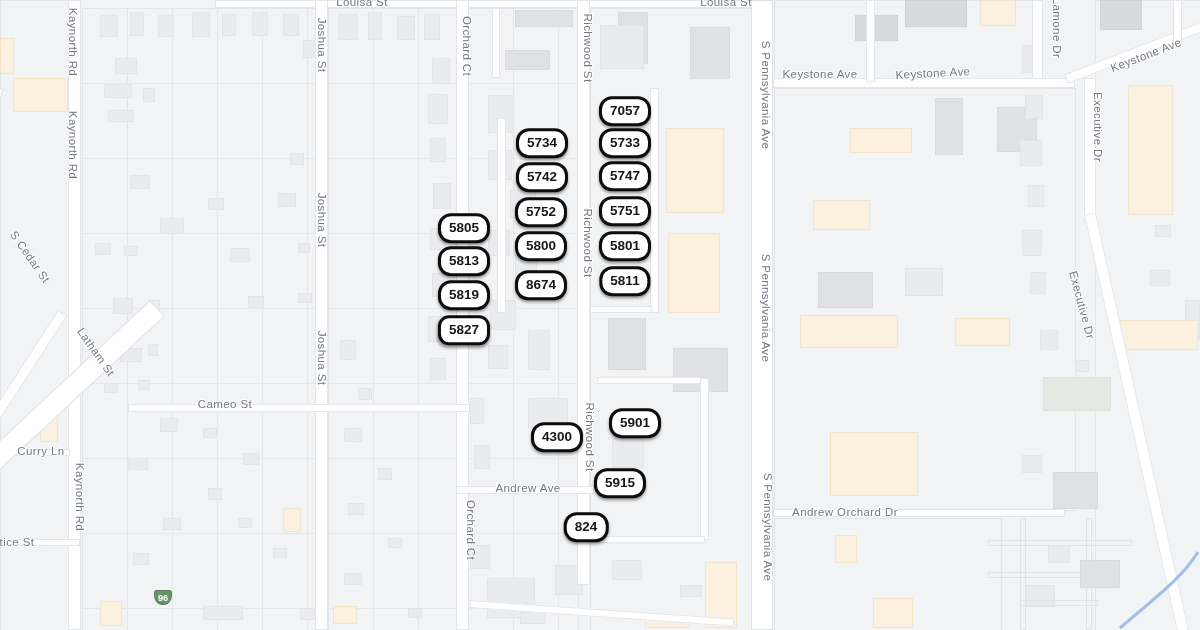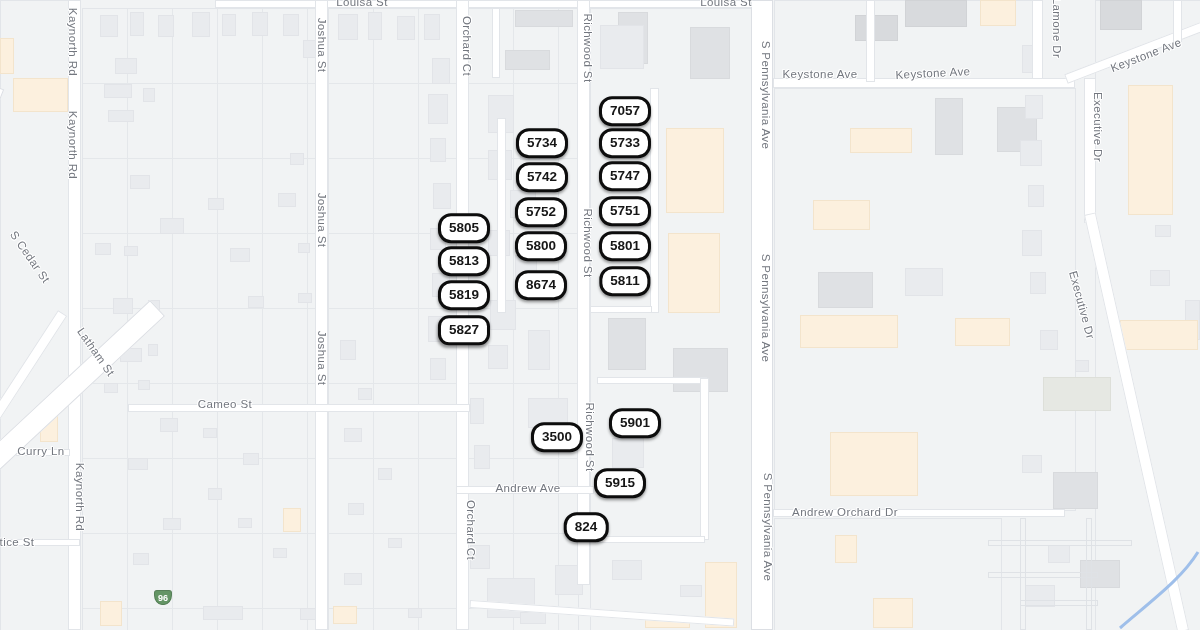--- a/index.html
+++ b/index.html
@@ -261,17 +261,17 @@
       <div class="pill" style="left: 625px; top: 211px; transform: translate(-50%, -50%);">5751</div>
       <div class="pill" style="left: 464px; top: 228px; transform: translate(-50%, -50%);">5805</div>
       <div class="pill" style="left: 541px; top: 246px; transform: translate(-50%, -50%);">5800</div>
       <div class="pill" style="left: 625px; top: 246px; transform: translate(-50%, -50%);">5801</div>
       <div class="pill" style="left: 464px; top: 261px; transform: translate(-50%, -50%);">5813</div>
       <div class="pill" style="left: 541px; top: 285px; transform: translate(-50%, -50%);">8674</div>
       <div class="pill" style="left: 625px; top: 281px; transform: translate(-50%, -50%);">5811</div>
       <div class="pill" style="left: 464px; top: 295px; transform: translate(-50%, -50%);">5819</div>
       <div class="pill" style="left: 464px; top: 330px; transform: translate(-50%, -50%); border-radius: 11px;">5827</div>
       <div class="pill" style="left: 628px; top: 423px; transform: translate(-50%, -50%); margin-left: 7px;">5901</div>
-      <div class="pill" style="left: 557px; top: 437px; transform: translate(-50%, -50%);">3500</div>
+      <div class="pill" style="left: 557px; top: 437px; transform: translate(-50%, -50%);">4300</div>
       <div class="pill" style="left: 620px; top: 483px; transform: translate(-50%, -50%);">5915</div>
       <div class="pill" style="left: 586px; top: 527px; transform: translate(-50%, -50%);">824</div>
     </div>
 </div>
 
 </body></html>

